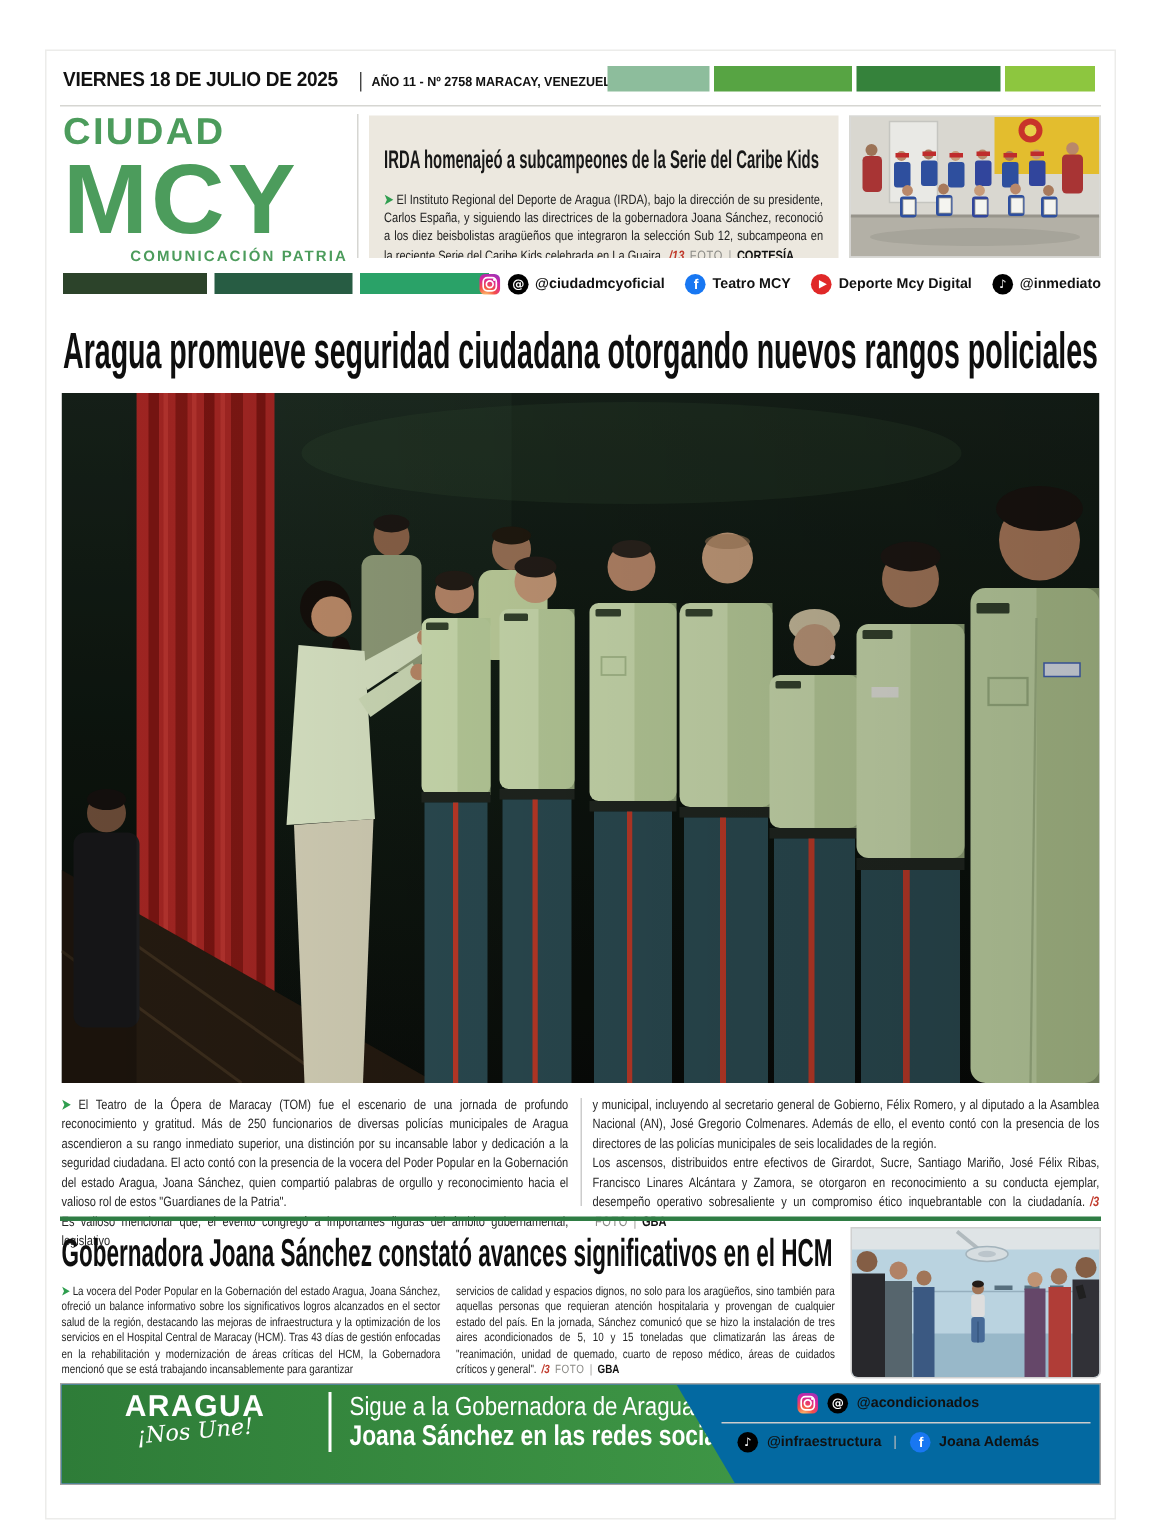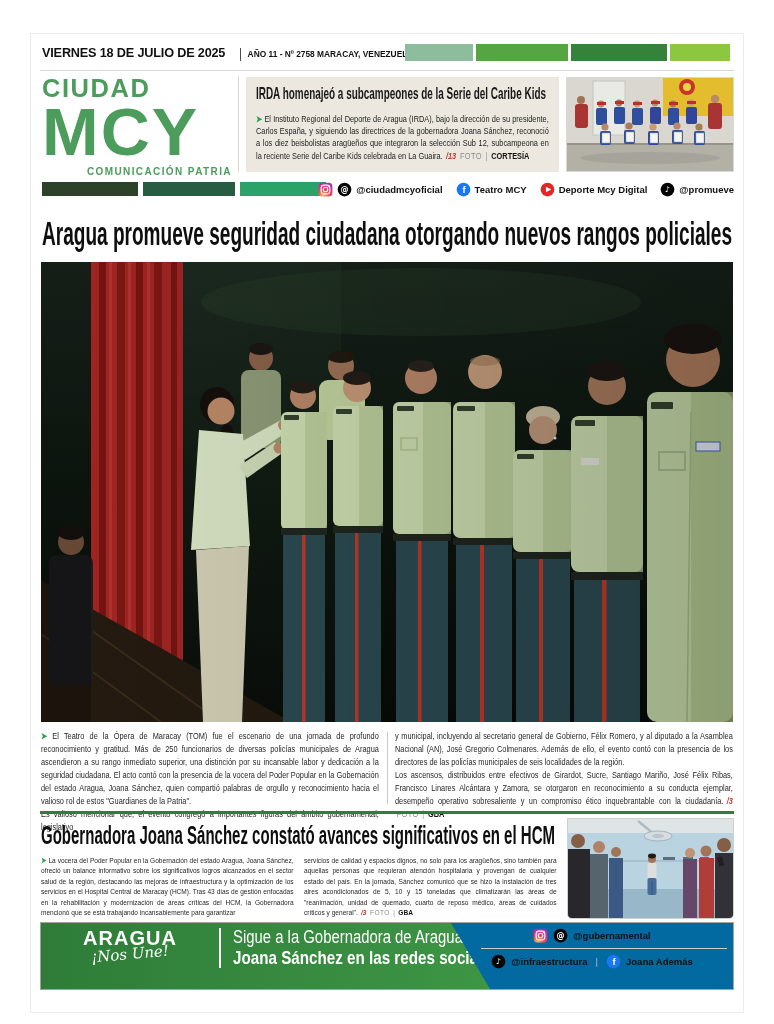--- a/index.html
+++ b/index.html
@@ -22,21 +22,21 @@
 
   
   .masthead{position:absolute;left:42px;top:76px;width:192px;color:#4c9c5c;font-weight:800}
   .mast-1{font-size:25px;letter-spacing:1.5px;line-height:1;transform:scaleX(1.02);transform-origin:0 0}
   .mast-2{font-size:66px;line-height:.95;letter-spacing:2px;transform:scaleX(1.03);transform-origin:0 0}
   .mast-tag{font-size:10px;letter-spacing:1.4px;text-align:right;margin-top:2px;padding-right:2px}
   .mast-divider{position:absolute;left:238px;top:76px;width:1px;height:96px;background:#d6d6d2}
 
   
   .irda-box{position:absolute;left:246px;top:77px;width:313px;height:95px;background:#ece8df;
-            padding:6px 10px;box-sizing:border-box;overflow:hidden}
+            padding:19px 10px;box-sizing:border-box;overflow:hidden}
   .irda-hl-text{font-family:"Liberation Sans",sans-serif;font-weight:700;font-size:17px;fill:#181818}
   .irda-body{margin:4px 0 0;font-size:9px;line-height:12.2px;color:#222;text-align:justify;
              width:357px;transform:scaleX(.82);transform-origin:0 0}
 
   .arrow{color:#2f9e4f;font-weight:700}
   .ref{color:#c0392b;font-weight:700;font-style:italic;margin-left:4px}
   .foto{color:#8a8a86;letter-spacing:.5px;margin-left:2px}
   .pipe{color:#9a9a96;padding:0 2px}
   .credit{color:#111;font-weight:700}
 
@@ -233,21 +233,21 @@
             <circle cx="12" cy="12" r="11" fill="#e02828"></circle>
             <polygon points="9.5,7.5 18,12 9.5,16.5" fill="#fff"></polygon>
           </svg>
         <span>Deporte Mcy Digital</span>
       </span>
       <span class="sgroup">
         <svg class="icon" viewBox="0 0 24 24">
             <circle cx="12" cy="12" r="11" fill="#000"></circle>
             <text x="12" y="16.5" text-anchor="middle" font-size="12.5" font-weight="bold" fill="#fff" font-family="'DejaVu Sans',sans-serif">♪</text>
           </svg>
-        <span>@promueve</span>
+        <span>@inmediato</span>
       </span>
     </div>
   </div>
 
   <svg class="main-hl" width="694" height="46" viewBox="0 0 694 46">
     <text class="hl-text" x="347" y="35" text-anchor="middle" textLength="690" lengthAdjust="spacingAndGlyphs">Aragua promueve seguridad ciudadana otorgando nuevos rangos policiales</text>
   </svg>
 
   <div class="photo main-photo">
     <svg width="692" height="460" viewBox="0 0 692 460">
@@ -441,21 +441,21 @@
         <svg class="icon" viewBox="0 0 24 24">
             <rect x="1" y="1" width="22" height="22" rx="6" fill="url(#igGrad)"></rect>
             <rect x="5" y="5" width="14" height="14" rx="4.5" fill="none" stroke="#fff" stroke-width="1.8"></rect>
             <circle cx="12" cy="12" r="3.6" fill="none" stroke="#fff" stroke-width="1.8"></circle>
             <circle cx="16.8" cy="7.2" r="1.3" fill="#fff"></circle>
           </svg>
         <svg class="icon" viewBox="0 0 24 24">
             <circle cx="12" cy="12" r="11" fill="#000"></circle>
             <text x="12" y="16.5" text-anchor="middle" font-size="13" font-weight="bold" fill="#fff" font-family="'DejaVu Sans',sans-serif">@</text>
           </svg>
-        <span>@gubernamental</span>
+        <span>@acondicionados</span>
       </div>
       <div class="br-divider"></div>
       <div class="br-row br-row2">
         <svg class="icon" viewBox="0 0 24 24">
             <circle cx="12" cy="12" r="11" fill="#000"></circle>
             <text x="12" y="16.5" text-anchor="middle" font-size="12.5" font-weight="bold" fill="#fff" font-family="'DejaVu Sans',sans-serif">♪</text>
           </svg>
         <span>@infraestructura</span>
         <span class="br-pipe">|</span>
         <svg class="icon" viewBox="0 0 24 24">

